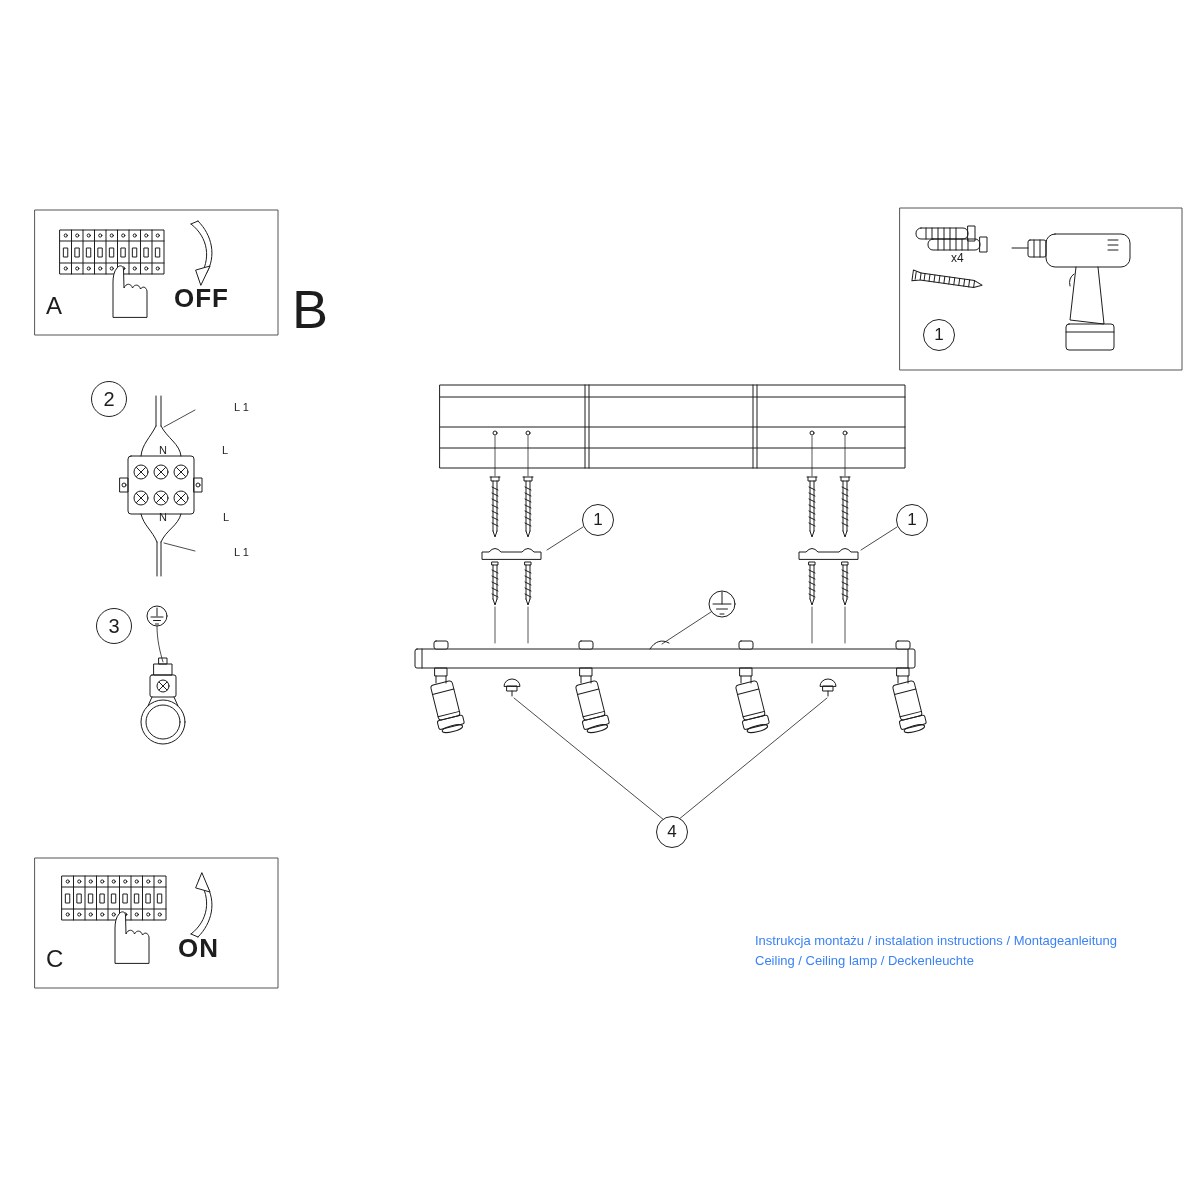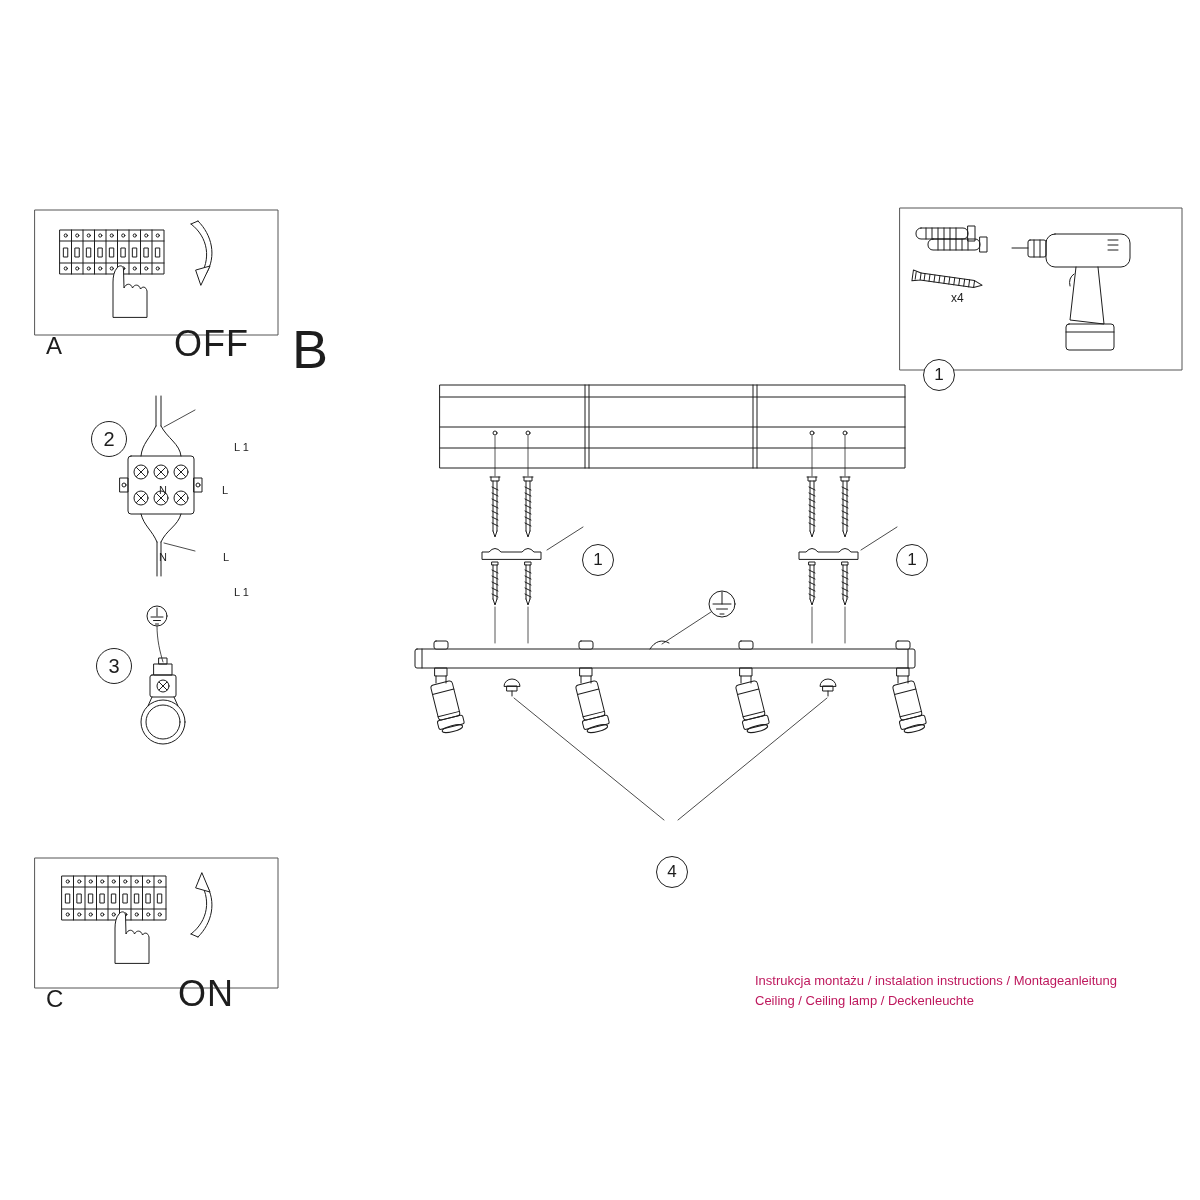--- a/index.html
+++ b/index.html
@@ -1,29 +1,29 @@
 <!DOCTYPE html>
 <html><head>
 <meta charset="utf-8">
 <style>
   html,body{margin:0;padding:0;background:#fff;}
   #sheet{position:relative;width:1200px;height:1200px;background:#fff;
          font-family:"Liberation Sans",sans-serif;color:#1d1d1d;overflow:hidden;}
-  .abs{position:absolute;margin-top:40px;}
+  .abs{position:absolute;}
   svg{position:absolute;left:0;top:0;}
   .box-label{font-size:24px;}
-  .switch-state{font-size:36px;letter-spacing:1px;}
+  .switch-state{font-size:26px;letter-spacing:1px;font-weight:bold;}
   .big-letter{font-size:54px;font-weight:500;}
   .circle-num{display:flex;align-items:center;justify-content:center;
               border:1.6px solid #222;border-radius:50%;background:#fff;}
   .cn34{width:34px;height:34px;font-size:20px;}
   .cn30{width:30px;height:30px;font-size:17px;}
   .wire-label{font-size:11px;padding-left:37px;}
   .count-label{font-size:12px;}
-  .footer-line{font-size:13px;color:#be185d;line-height:1.2;}
+  .footer-line{font-size:13px;color:#3b82f6;line-height:1.2;}
 </style>
 </head>
 <body>
 
 <div id="sheet">
 
   <svg width="1200" height="1200" viewBox="0 0 1200 1200">
     <defs>
       <g id="breaker">
         <rect x="0" y="8" width="104" height="44"></rect>

